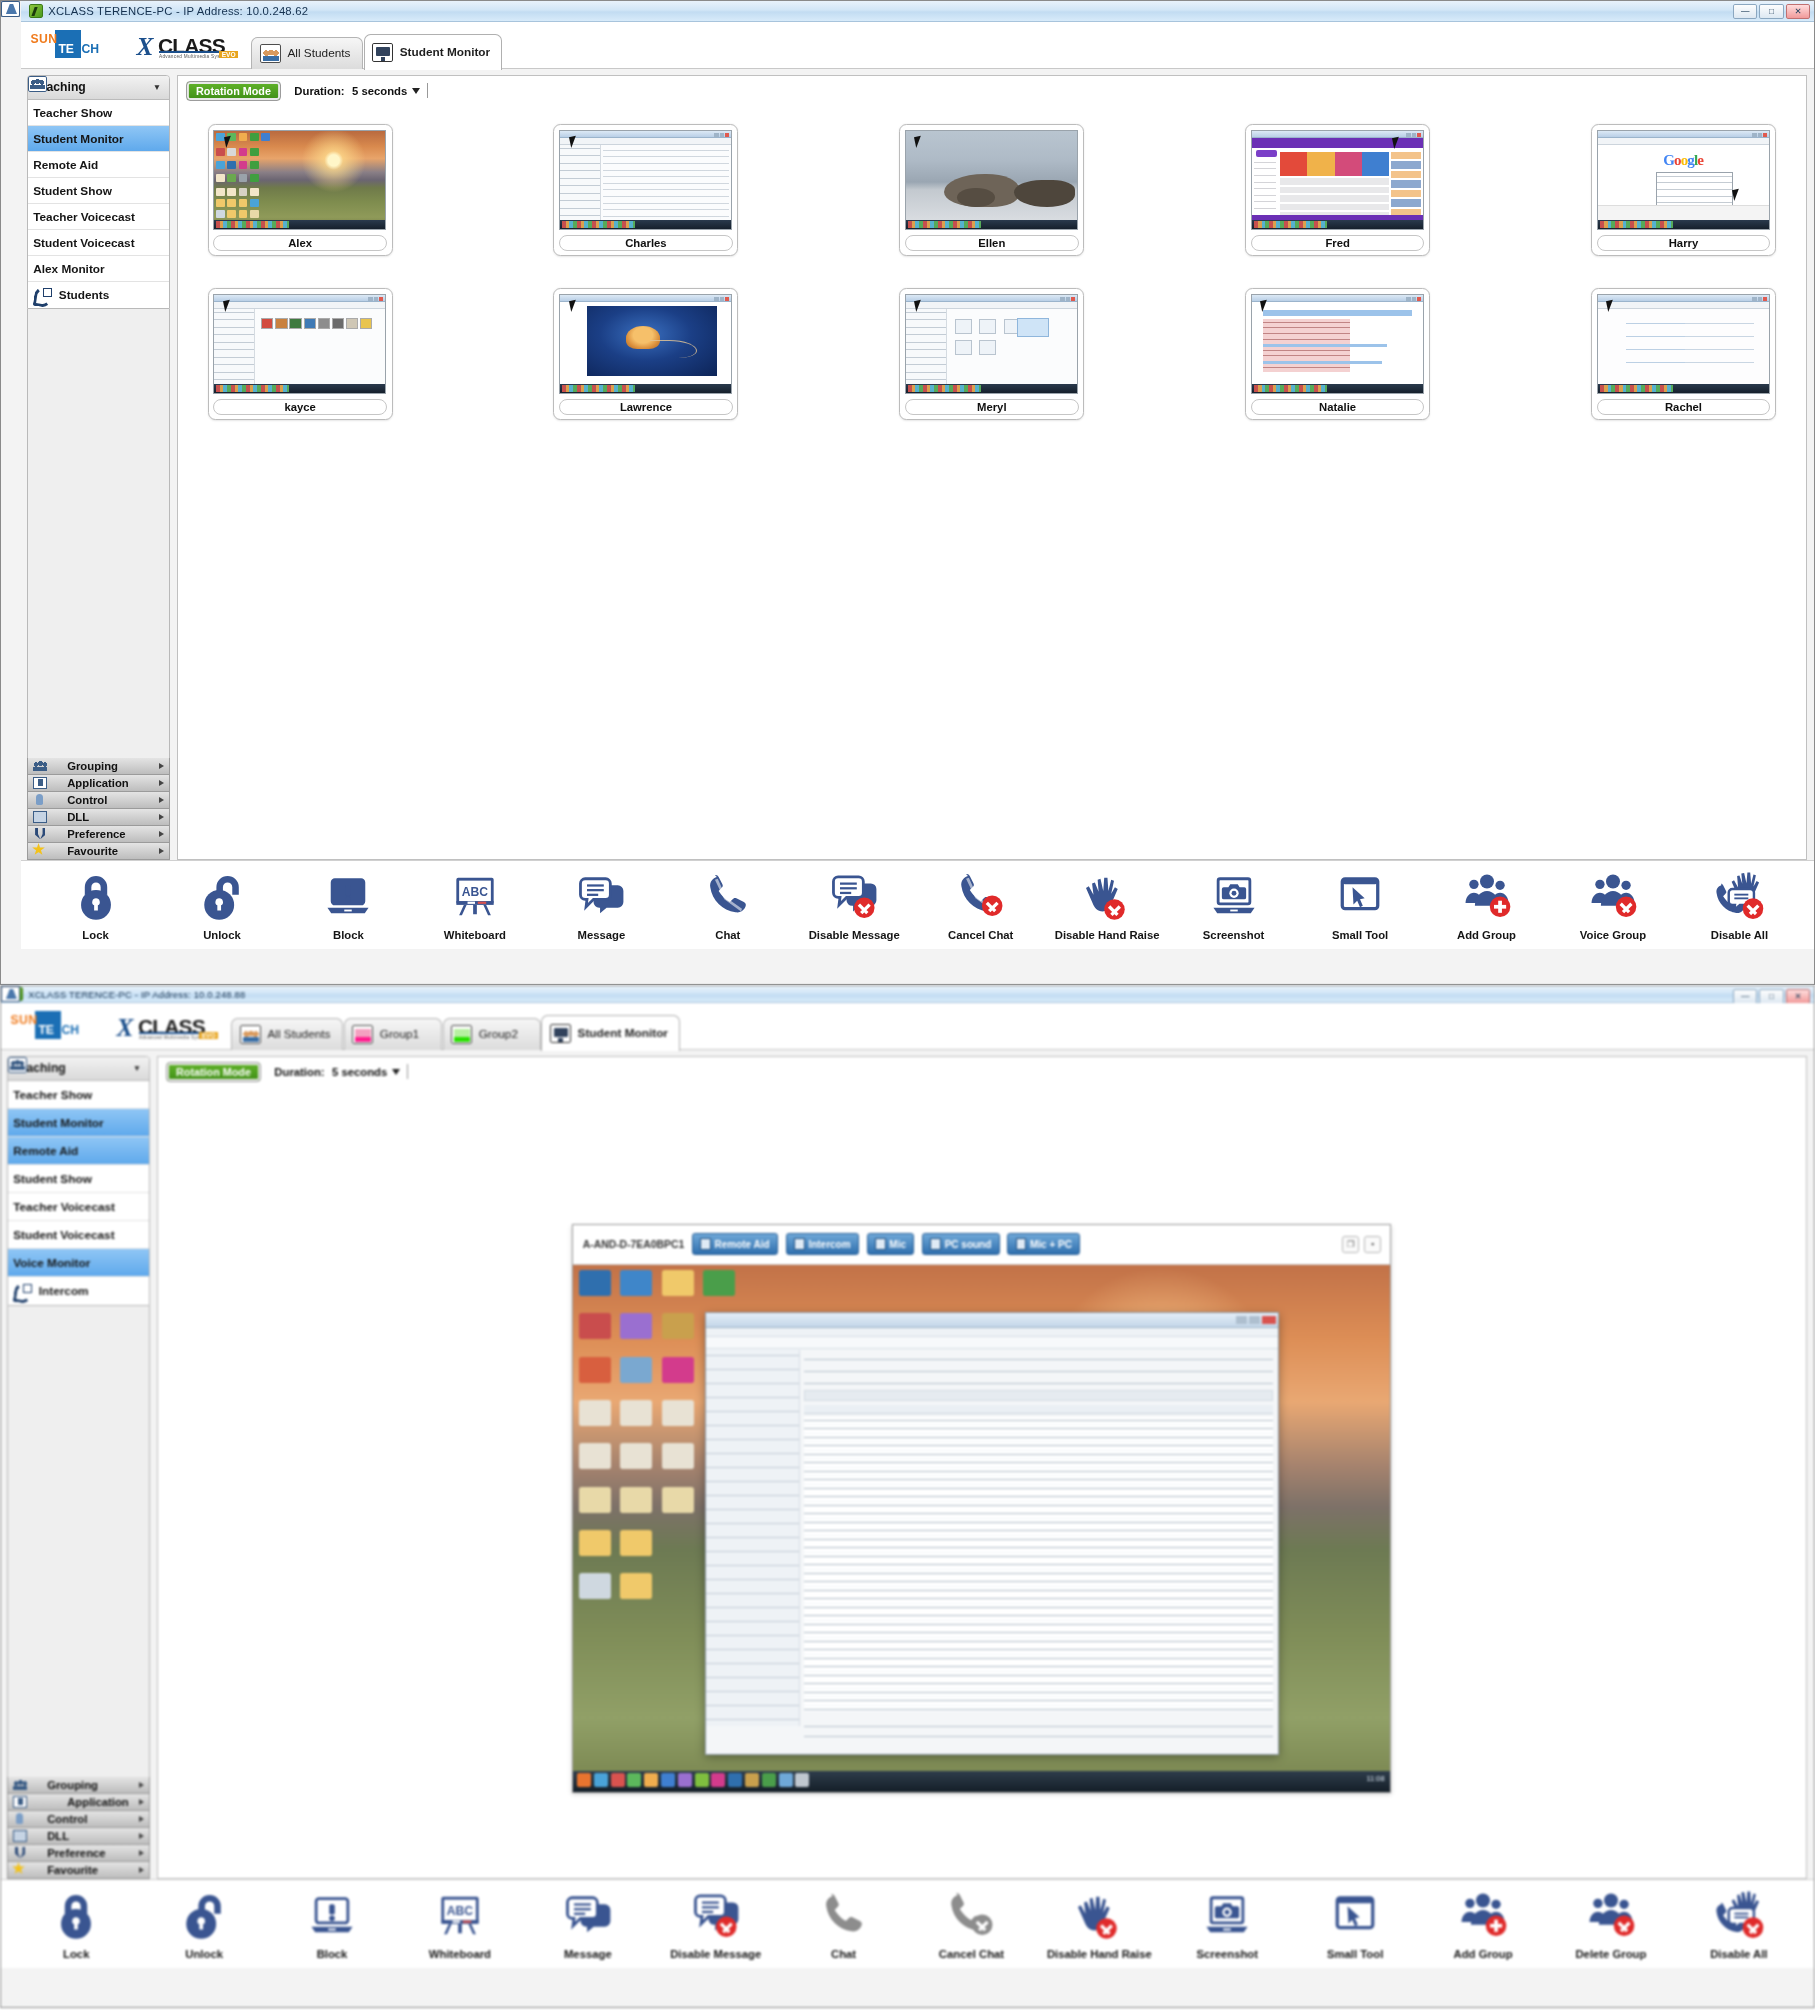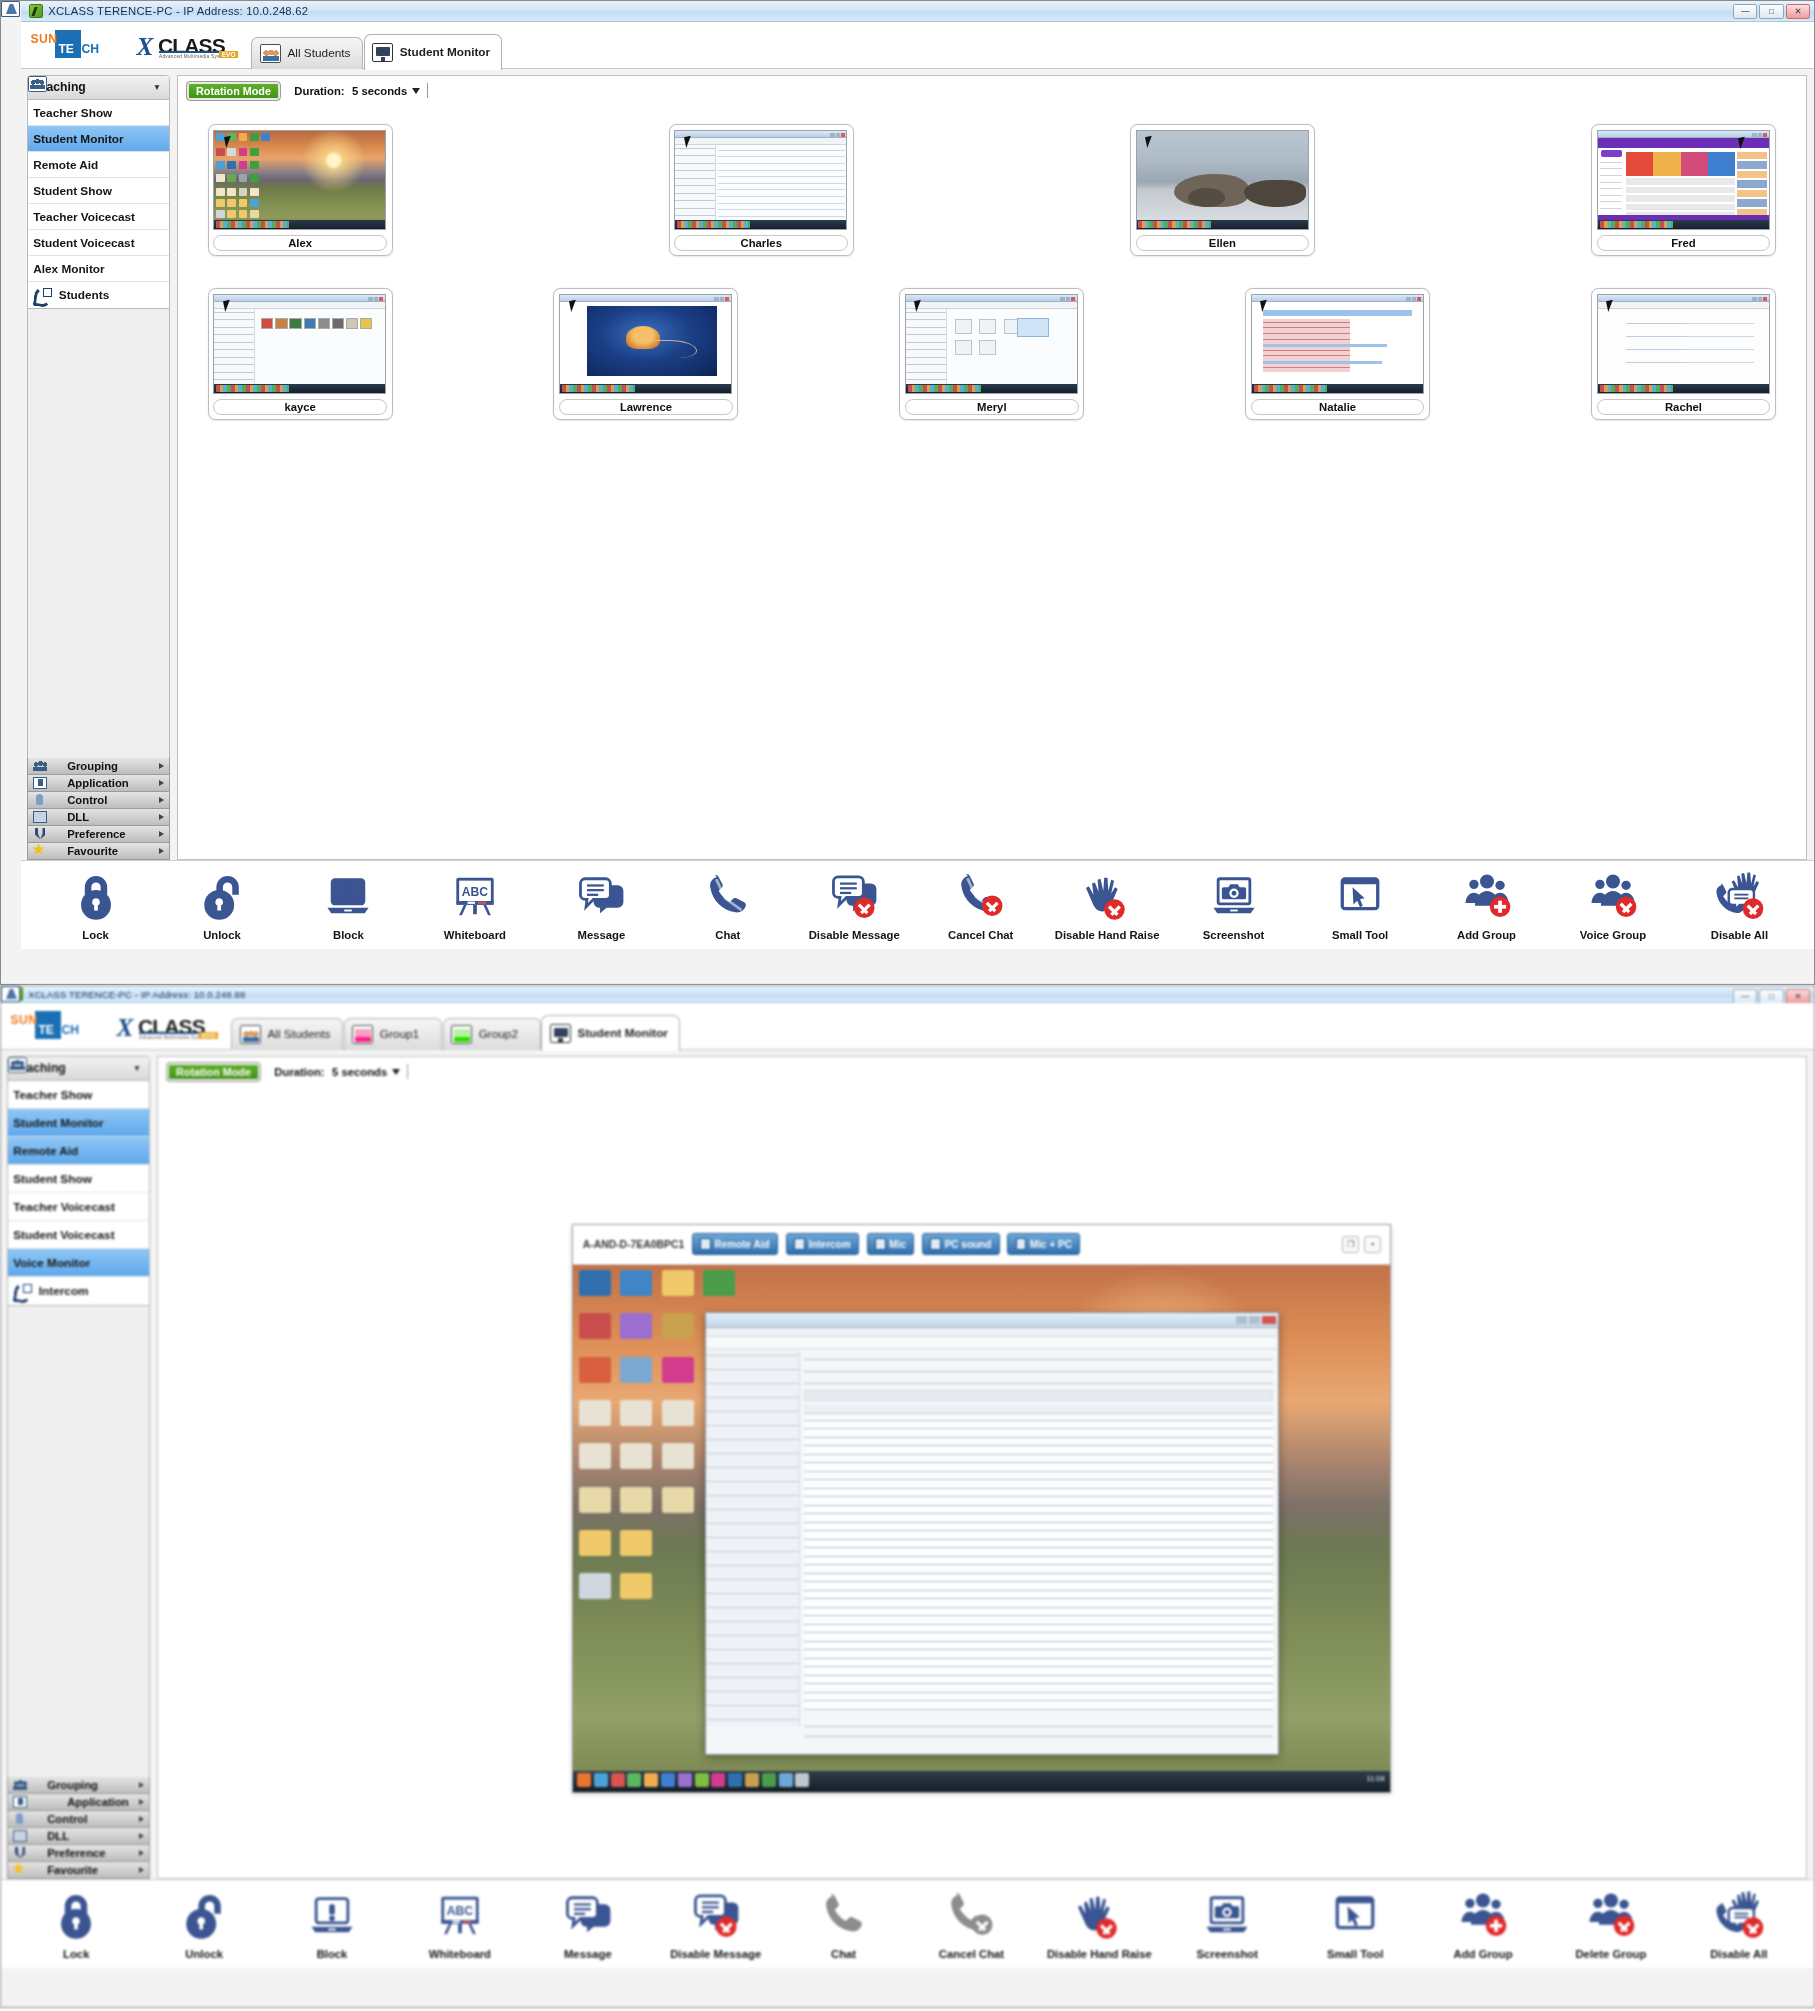--- a/index.html
+++ b/index.html
@@ -563,20 +563,36 @@
                     <div class="bottombar"></div>
                   </div>
                   <div class="sc-titlebar"></div>
                   <div class="sc-taskbar"></div>
                   <div class="cursor" style="left:141px;top:6.6px;"></div>
                 </div>
                 <div class="thumb-name">Fred</div>
               </div>
             </div>
 
+            <div class="cell">
+              <div class="thumb-card">
+                <div class="thumb-shot">
+                  <div class="sc-harry">
+                    <div class="g"><span>G</span><span>o</span><span>o</span><span>g</span><span>l</span><span>e</span></div>
+                    <div class="dlg"></div>
+                    <div class="btm"></div>
+                  </div>
+                  <div class="sc-titlebar"></div>
+                  <div class="sc-addr"></div>
+                  <div class="sc-taskbar"></div>
+                  <div class="cursor" style="left:135px;top:58px;"></div>
+                </div>
+                <div class="thumb-name">Harry</div>
+              </div>
+            </div>
 
           </div>
 
           <div class="grid-row">
 
             <div class="cell">
               <div class="thumb-card">
                 <div class="thumb-shot" style="background:#fbfcfd;">
                   <div class="sc-titlebar"></div>
                   <div class="sc-addr"></div>

